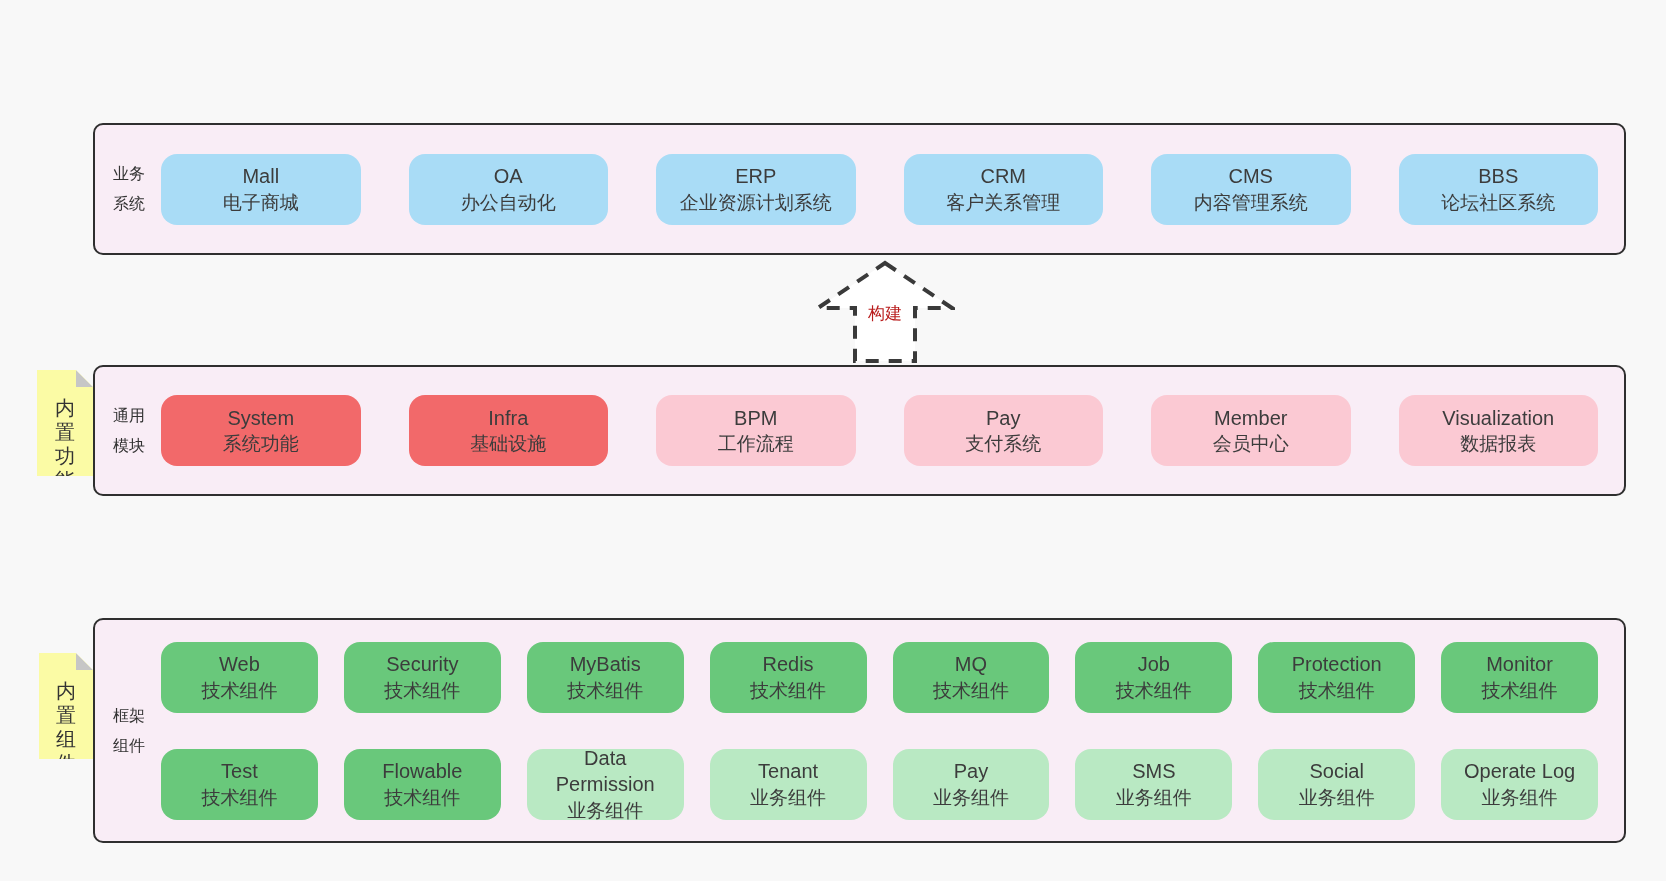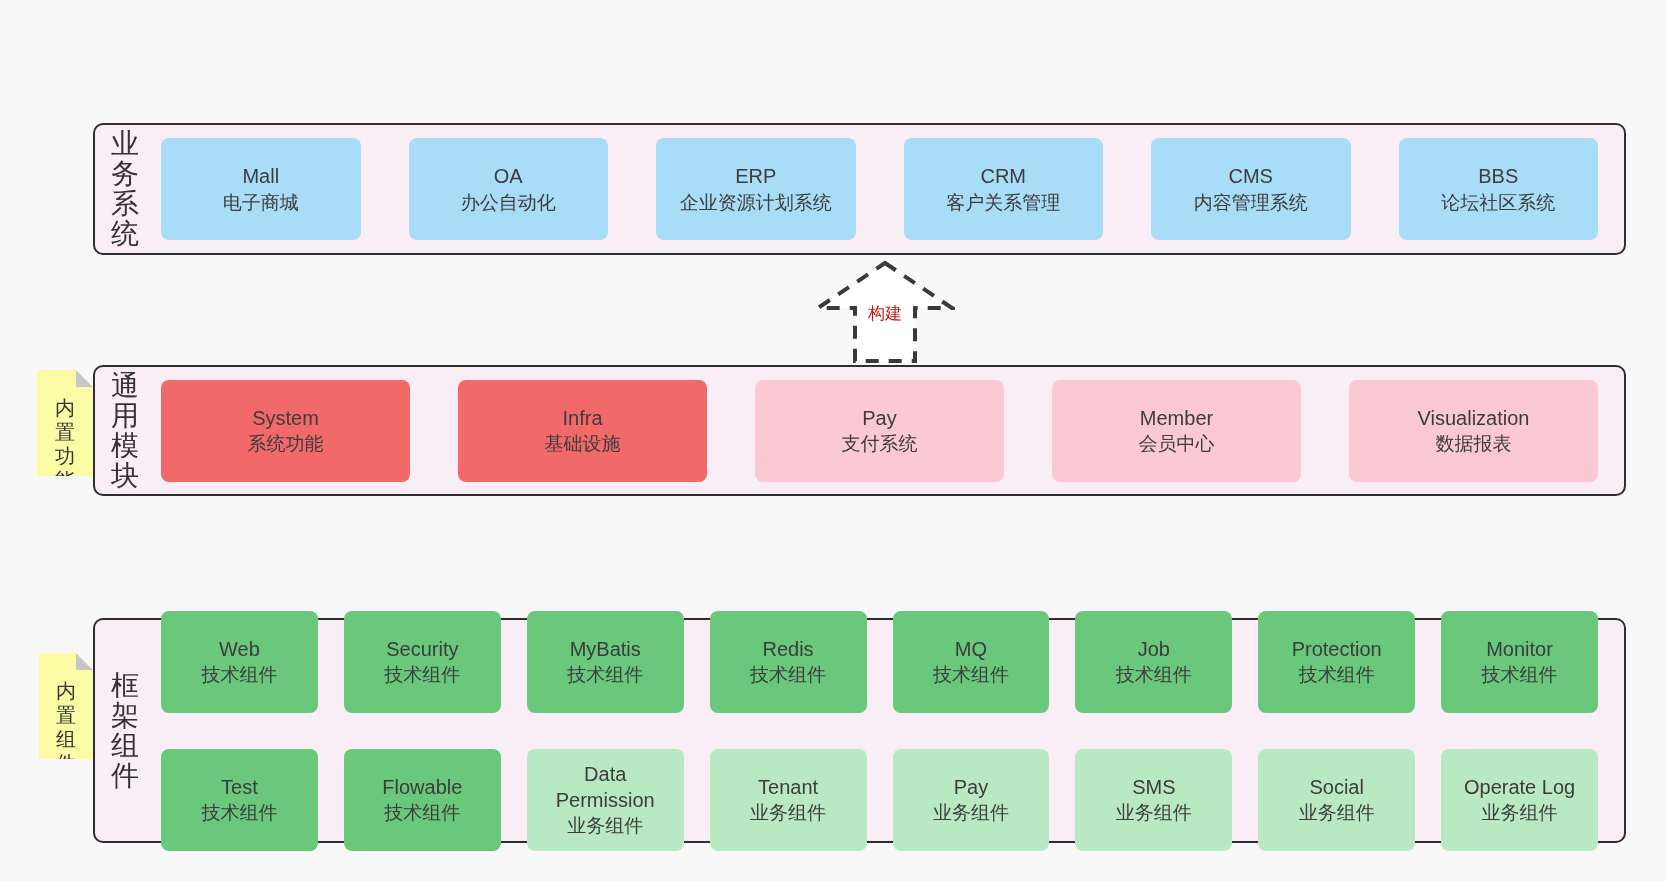--- a/index.html
+++ b/index.html
@@ -10,28 +10,28 @@
   
   .band{
     position:absolute;left:93px;width:1533px;box-sizing:border-box;
     background:#f9edf6;border:2px solid #2f2f2f;border-radius:10px;
     display:flex;align-items:center;padding:0 26px 0 16px;z-index:2;
   }
   .band1{top:123px;height:132px;}
   .band2{top:365px;height:131px;}
   .band3{top:618px;height:225px;}
   .vlabel{
-    flex:0 0 34px;width:34px;font-size:28px;line-height:30px;letter-spacing:0;
-    word-break:break-all;text-align:left;color:#333;
+    flex:0 0 34px;width:34px;font-size:16px;line-height:30px;letter-spacing:0;
+    word-break:break-all;text-align:right;color:#333;
   }
   .boxes{flex:1;display:flex;gap:48px;margin-left:16px;}
   .grid{flex:1;display:flex;flex-direction:column;gap:36px;margin-left:16px;}
   .grid .row{display:flex;gap:26px;}
   .box{
-    flex:1;height:102px;border-radius:8px;display:flex;flex-direction:column;
+    flex:1;height:71px;border-radius:16px;display:flex;flex-direction:column;
     justify-content:center;align-items:center;text-align:center;
     font-size:19px;line-height:1.32;padding:2px 6px;box-sizing:border-box;
   }
   .box .t{font-size:20px;}
   .box.blue{background:#a9dcf6;}
   .box.red{background:#f2696a;}
   .box.pink{background:#fbc9d3;}
   .box.green-dark{background:#69c87b;}
   .box.green-light{background:#b9e9c3;}
   
@@ -112,20 +112,24 @@
     <div class="boxes">
       <div class="box red">
         <div class="t">System</div>
         <div class="s">系统功能</div>
       </div>
       <div class="box red">
         <div class="t">Infra</div>
         <div class="s">基础设施</div>
       </div>
       <div class="box pink">
+        <div class="t">BPM</div>
+        <div class="s">工作流程</div>
+      </div>
+      <div class="box pink">
         <div class="t">Pay</div>
         <div class="s">支付系统</div>
       </div>
       <div class="box pink">
         <div class="t">Member</div>
         <div class="s">会员中心</div>
       </div>
       <div class="box pink">
         <div class="t">Visualization</div>
         <div class="s">数据报表</div>

